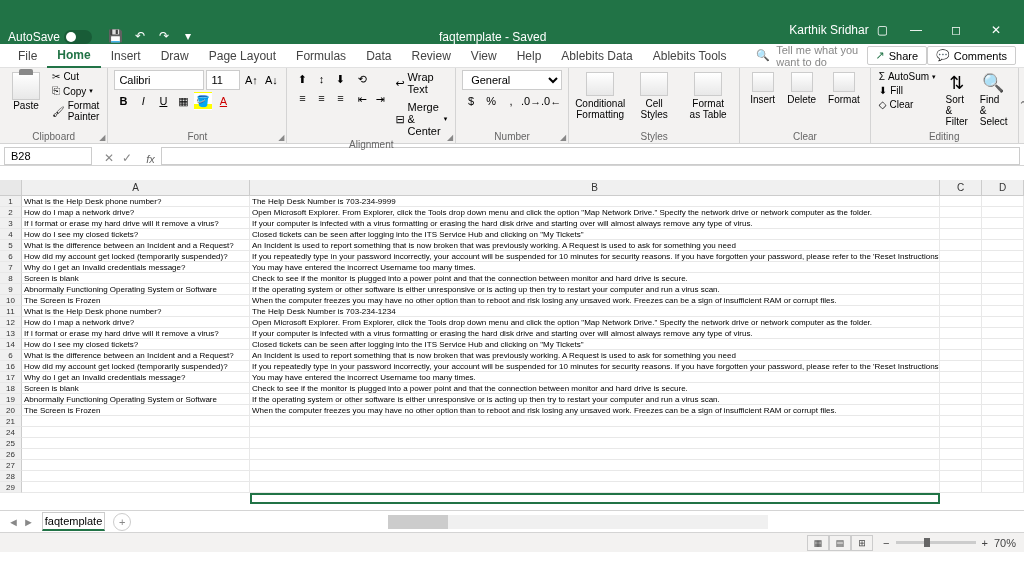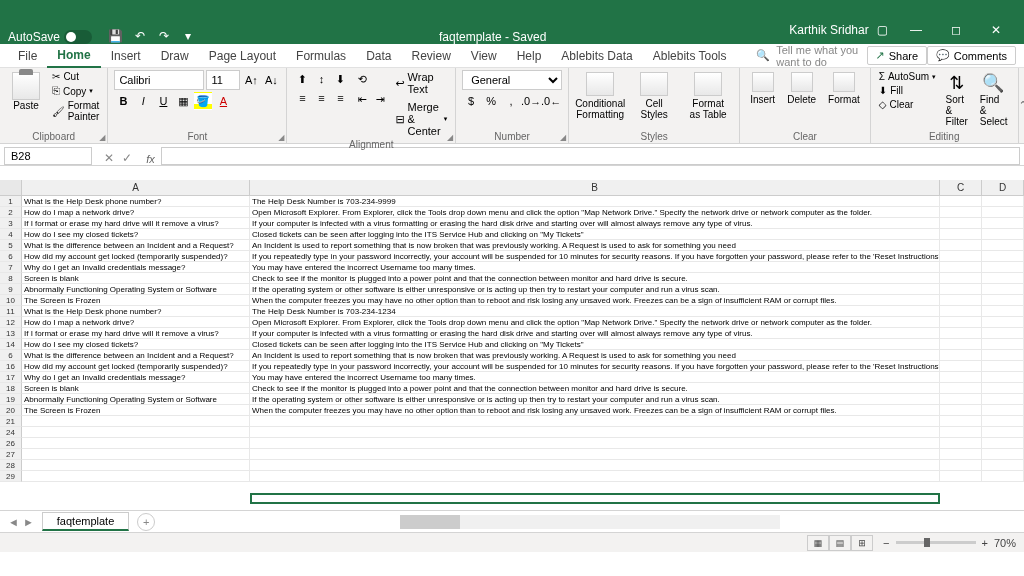--- a/index.html
+++ b/index.html
@@ -64,21 +64,21 @@
 .row{display:flex;height:11px;font-size:8px;line-height:11px}
 .row-h{width:22px;background:#f0f0f0;border-right:1px solid #ccc;border-bottom:1px solid #e8e8e8;text-align:center;font-size:8px;color:#333}
 .cell{border-right:1px solid #e8e8e8;border-bottom:1px solid #e8e8e8;padding:0 2px;overflow:hidden;white-space:nowrap;color:#000}
 .cell-a{width:228px}
 .cell-b{width:690px}
 .cell-c{width:42px}
 .cell-d{width:42px}
 .active-cell{border:2px solid #217346;position:absolute}
 .sheet-tabs{height:22px;background:#fff;border-top:1px solid #d4d4d4;display:flex;align-items:center;padding:0 8px;gap:8px}
 .nav-arrows{display:flex;gap:4px;color:#888}
-.sheet-tab{padding:2px 14px;background:#fff;border:1px solid #ccc;border-bottom:2px solid #217346;font-size:11px}
+.sheet-tab{padding:2px 2px;background:#fff;border:1px solid #ccc;border-bottom:2px solid #217346;font-size:11px}
 .add-sheet{width:18px;height:18px;border:1px solid #ccc;border-radius:50%;display:flex;align-items:center;justify-content:center;color:#888}
 .hscroll{flex:1;display:flex;justify-content:center}
 .hscroll-track{width:380px;height:14px;background:#f0f0f0;position:relative}
 .hscroll-thumb{position:absolute;left:0;width:60px;height:14px;background:#ccc}
 .statusbar{height:20px;background:#f3f2f1;border-top:1px solid #d4d4d4;display:flex;align-items:center;justify-content:flex-end;padding:0 8px;gap:10px;font-size:11px;color:#444}
 .view-btns{display:flex;gap:0}
 .view-btn{width:22px;height:16px;border:1px solid #ccc;display:flex;align-items:center;justify-content:center;font-size:9px}
 .zoom{display:flex;align-items:center;gap:6px}
 .zoom-track{width:80px;height:3px;background:#ccc;position:relative}
 .zoom-thumb{position:absolute;left:28px;top:-3px;width:6px;height:9px;background:#666}
@@ -480,20 +480,27 @@
         <div class="cell cell-d"></div>
       </div>
       <div class="row">
         <div class="row-h">24</div>
         <div class="cell cell-a"></div>
         <div class="cell cell-b"></div>
         <div class="cell cell-c"></div>
         <div class="cell cell-d"></div>
       </div>
       <div class="row">
+        <div class="row-h">25</div>
+        <div class="cell cell-a"></div>
+        <div class="cell cell-b"></div>
+        <div class="cell cell-c"></div>
+        <div class="cell cell-d"></div>
+      </div>
+      <div class="row">
         <div class="row-h">26</div>
         <div class="cell cell-a"></div>
         <div class="cell cell-b"></div>
         <div class="cell cell-c"></div>
         <div class="cell cell-d"></div>
       </div>
       <div class="row">
         <div class="row-h">27</div>
         <div class="cell cell-a"></div>
         <div class="cell cell-b"></div>

